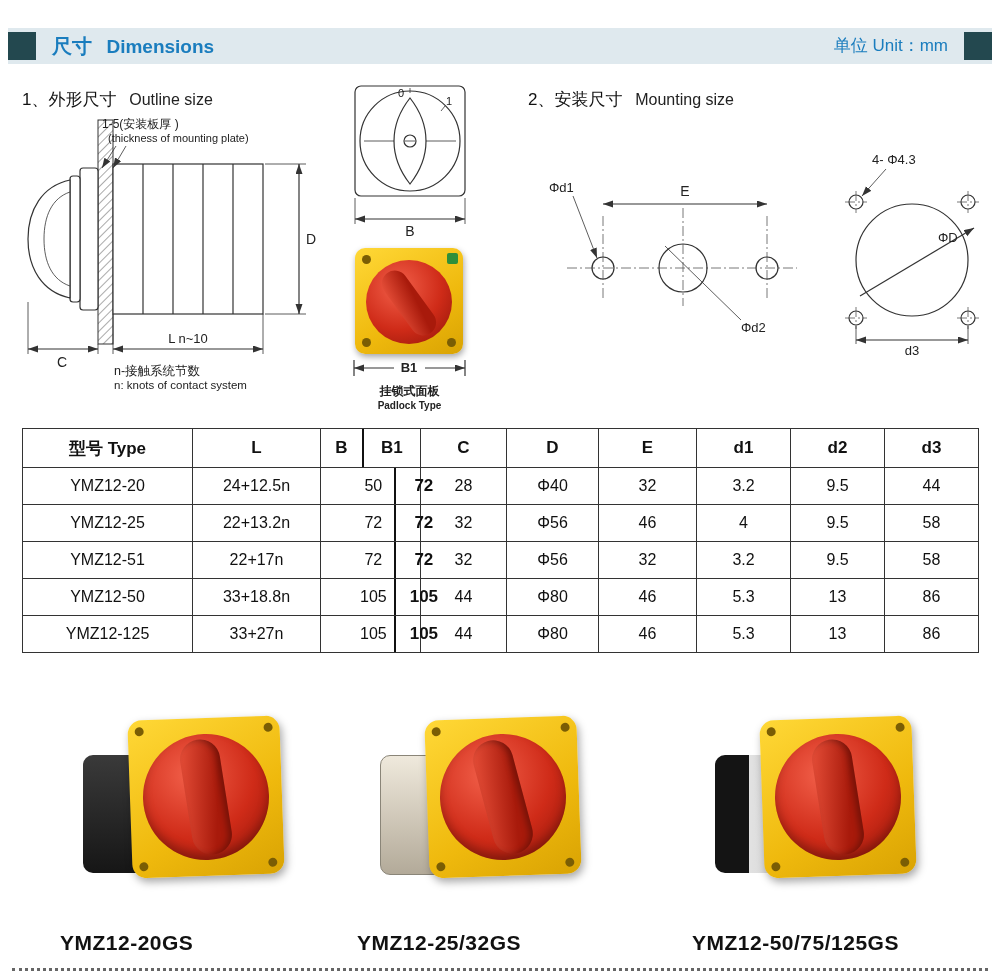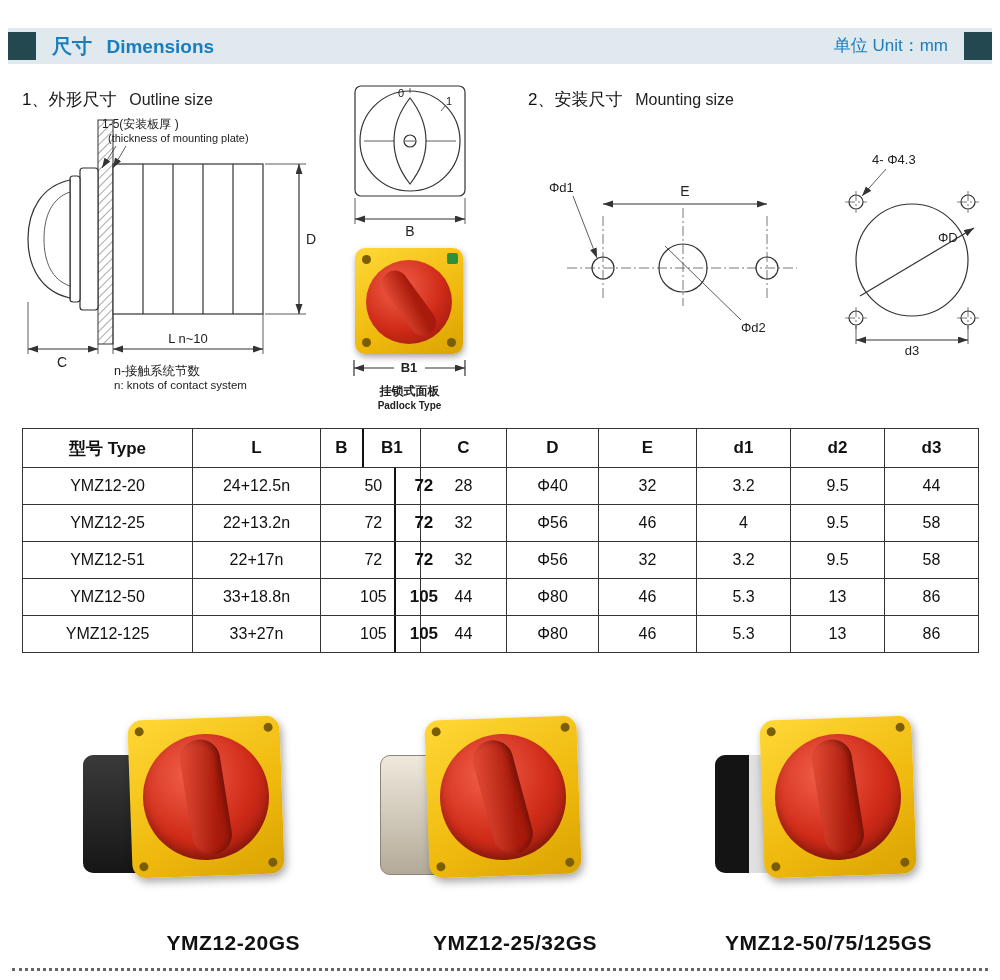--- a/index.html
+++ b/index.html
@@ -72,21 +72,21 @@
     box-shadow:2px 4px 8px rgba(0,0,0,.35); }
   .ph-knob { position:absolute; left:13px; top:16px; width:126px; height:126px; border-radius:50%;
     background:radial-gradient(circle at 38% 32%, #f2604a, #cf2b18 55%, #8f1408);
     box-shadow:inset 0 -6px 10px rgba(0,0,0,.25); }
   .ph-handle { position:absolute; left:43px; top:5px; width:40px; height:116px; border-radius:20px;
     background:linear-gradient(100deg,#e8503a,#a81a0b 70%); transform:rotate(-7deg);
     box-shadow:inset -4px 0 6px rgba(0,0,0,.3); }
   .p2 .ph-handle { transform:rotate(-13deg); }
   .screw { position:absolute; width:9px; height:9px; border-radius:50%; background:#7a5d04; }
   .s1{left:7px;top:7px}.s2{right:7px;top:7px}.s3{left:7px;bottom:7px}.s4{right:7px;bottom:7px}
-  .prod-label { margin-top:26px; text-align:right; font-size:21px; font-weight:bold; letter-spacing:.5px; color:#111; }
+  .prod-label { margin-top:26px; text-align:left; font-size:21px; font-weight:bold; letter-spacing:.5px; color:#111; }
 
   .bottom-line { position:absolute; left:12px; top:968px; width:976px; border-top:3px dotted #666; }
 </style>
 </head>
 <body>
 
 <div class="header-bar">
   <div class="hb-sq left"></div>
   <div class="hb-sq right"></div>
   <div class="hb-title">

